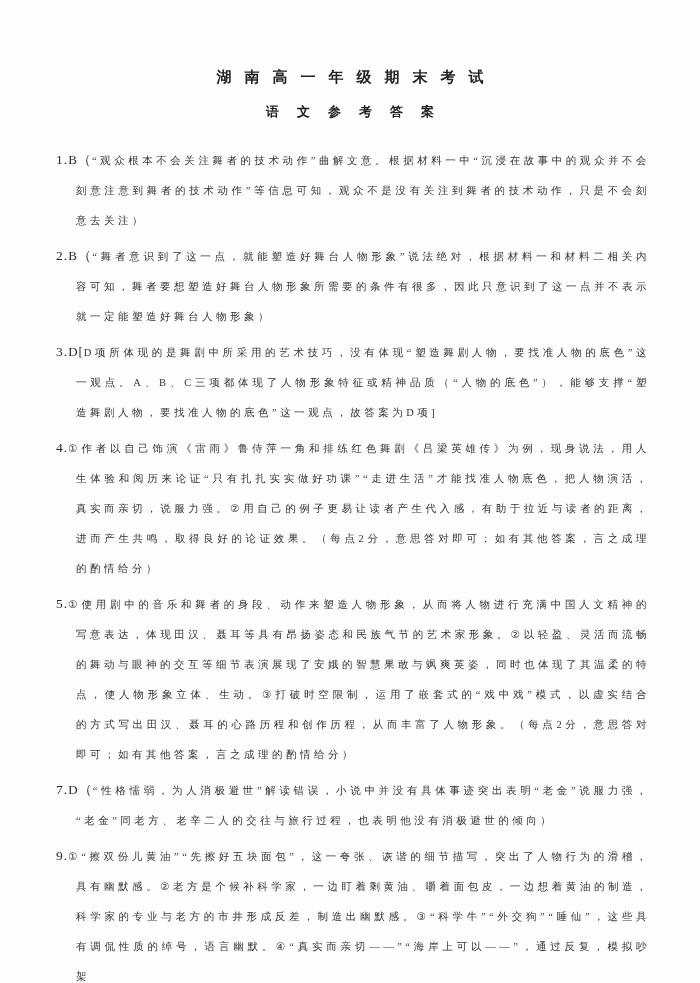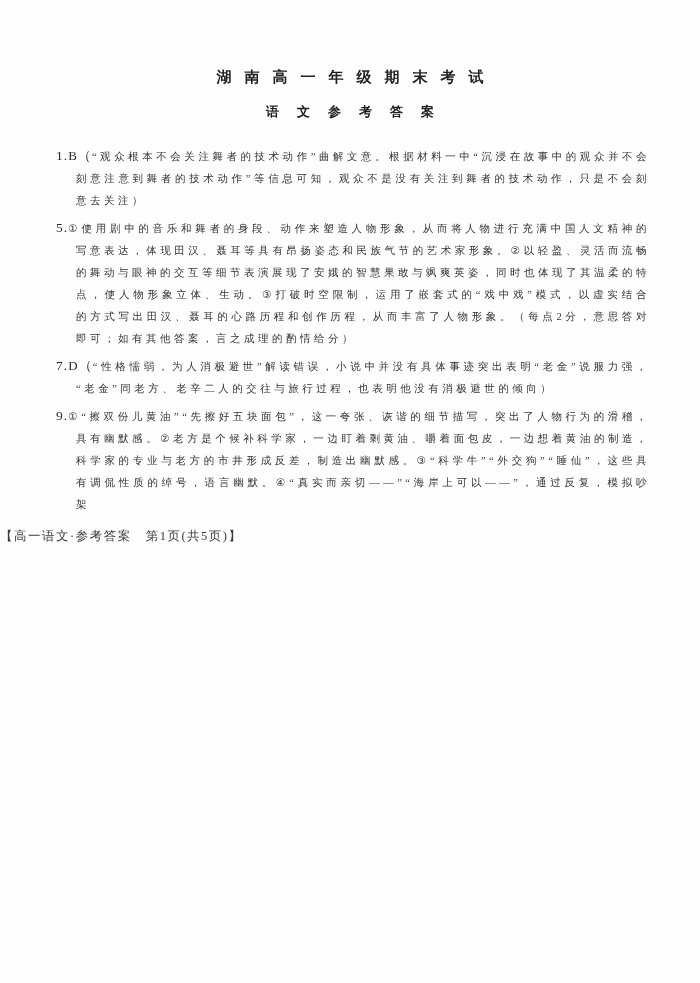--- a/index.html
+++ b/index.html
@@ -30,21 +30,21 @@
     font-weight: 700;
     letter-spacing: 18px;
     text-indent: 18px;
     color: #1e1e1e;
   }
   .answers {
     margin: 24px 50px 0 56px;
   }
   .item {
     font-size: 10.5px;
-    line-height: 22px;
+    line-height: 30px;
     letter-spacing: 3.5px;
     text-align: justify;
     padding-left: 20px;
     text-indent: -20px;
     margin-bottom: 5px;
     color: #333;
   }
   .num {
     font-size: 13.5px;
     letter-spacing: 1px;
@@ -70,22 +70,31 @@
 
   <div class="title">湖南高一年级期末考试</div>
   <div class="subtitle">语文参考答案</div>
 
   <div class="answers">
 
     <div class="item">
       <span class="num">1.</span><span class="ans">B（</span><span>“观众根本不会关注舞者的技术动作”曲解文意。根据材料一中“沉浸在故事中的观众并不会刻意注意到舞者的技术动作”等信息可知，观众不是没有关注到舞者的技术动作，只是不会刻意去关注）</span>
     </div>
 
+    <div class="item">
+      <span class="num">2.</span><span class="ans">B（</span><span>“舞者意识到了这一点，就能塑造好舞台人物形象”说法绝对，根据材料一和材料二相关内容可知，舞者要想塑造好舞台人物形象所需要的条件有很多，因此只意识到了这一点并不表示就一定能塑造好舞台人物形象）</span>
+    </div>
 
+    <div class="item">
+      <span class="num">3.</span><span class="ans">D[</span><span>D项所体现的是舞剧中所采用的艺术技巧，没有体现“塑造舞剧人物，要找准人物的底色”这一观点。A、B、C三项都体现了人物形象特征或精神品质（“人物的底色”），能够支撑“塑造舞剧人物，要找准人物的底色”这一观点，故答案为D项]</span>
+    </div>
 
+    <div class="item">
+      <span class="num">4.</span><span class="ans"></span><span>①作者以自己饰演《雷雨》鲁侍萍一角和排练红色舞剧《吕梁英雄传》为例，现身说法，用人生体验和阅历来论证“只有扎扎实实做好功课”“走进生活”才能找准人物底色，把人物演活，真实而亲切，说服力强。②用自己的例子更易让读者产生代入感，有助于拉近与读者的距离，进而产生共鸣，取得良好的论证效果。（每点2分，意思答对即可；如有其他答案，言之成理的酌情给分）</span>
+    </div>
 
     <div class="item">
       <span class="num">5.</span><span class="ans"></span><span>①使用剧中的音乐和舞者的身段、动作来塑造人物形象，从而将人物进行充满中国人文精神的写意表达，体现田汉、聂耳等具有昂扬姿态和民族气节的艺术家形象。②以轻盈、灵活而流畅的舞动与眼神的交互等细节表演展现了安娥的智慧果敢与飒爽英姿，同时也体现了其温柔的特点，使人物形象立体、生动。③打破时空限制，运用了嵌套式的“戏中戏”模式，以虚实结合的方式写出田汉、聂耳的心路历程和创作历程，从而丰富了人物形象。（每点2分，意思答对即可；如有其他答案，言之成理的酌情给分）</span>
     </div>
 
 
     <div class="item">
       <span class="num">7.</span><span class="ans">D（</span><span>“性格懦弱，为人消极避世”解读错误，小说中并没有具体事迹突出表明“老金”说服力强，“老金”同老方、老辛二人的交往与旅行过程，也表明他没有消极避世的倾向）</span>
     </div>
 

